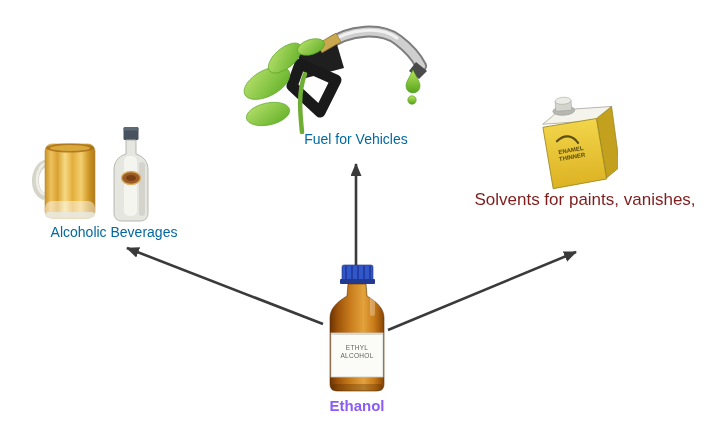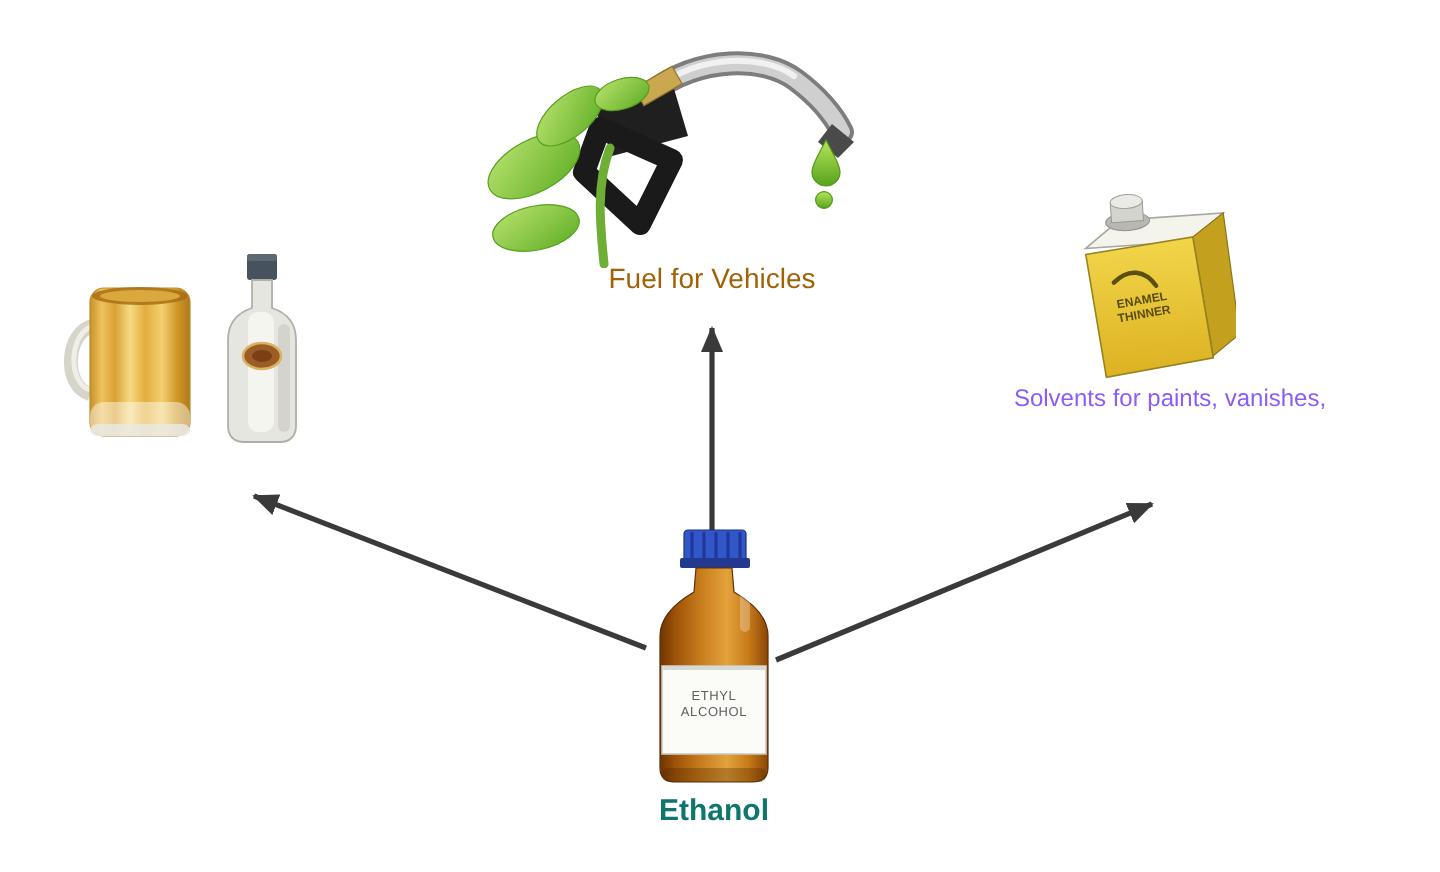--- a/index.html
+++ b/index.html
@@ -1,37 +1,37 @@
 <!DOCTYPE html>
 <html><head>
 <meta charset="utf-8">
 <style>
   html,body{margin:0;padding:0;}
   body{font-family:"Liberation Sans","DejaVu Sans",sans-serif;background:#ffffff;}
   #canvas{position:relative;width:720px;height:436px;background:#ffffff;overflow:hidden;}
   .abs{position:absolute;}
   .label{
     position:absolute;
-    color:#a16207;
+    color:#0369a1;
     font-size:14px;
     line-height:15.5px;
     white-space:nowrap;
     transform:translateX(-50%);
   }
   .label-center-bold{
     font-weight:bold;
     font-size:15px;
-    color:#0f766e;
+    color:#8b5cf6;
   }
   .solvents-block{
     position:absolute;
     transform:translateX(-50%);
     text-align:center;
-    color:#8b5cf6;
-    font-size:12px;
+    color:#7f1d1d;
+    font-size:17px;
     line-height:15.5px;
   }
   .solvents-block div{white-space:nowrap;}
   svg{display:block;}
 </style>
 </head>
 <body>
 
 <div id="canvas">
 
@@ -104,20 +104,21 @@
   <svg class="abs" style="left:106px;top:126px;" width="50" height="98" viewBox="0 0 50 98">
     <rect x="17.5" y="1" width="15" height="13" rx="1.5" fill="#47525e"></rect>
     <rect x="17.5" y="1" width="15" height="3.5" rx="1.5" fill="#5d6975"></rect>
     <path d="M20,14 L30,14 L30,28 C39,31 42,37 42,44 L42,87 C42,92 39,95 34,95 L16,95 C11,95 8,92 8,87 L8,44 C8,37 11,31 20,28 Z" fill="#e6e6e0" stroke="#b0b0a8" stroke-width="0.9"></path>
     <rect x="18" y="30" width="13" height="60" rx="5" fill="#f7f7f2" opacity="0.85"></rect>
     <rect x="33" y="36" width="6" height="54" rx="3" fill="#c8c8c0" opacity="0.6"></rect>
     <ellipse cx="25" cy="52" rx="9.5" ry="6.5" fill="#9c5c26" stroke="#d9b264" stroke-width="1.3"></ellipse>
     <ellipse cx="25" cy="52" rx="5" ry="3" fill="#7a3f14"></ellipse>
   </svg>
 
+  <div class="label" style="left:114px;top:225px;">Alcoholic Beverages</div>
 
   <svg class="abs" style="left:534px;top:94px;" width="84" height="96" viewBox="0 0 84 96">
     <defs>
       <linearGradient id="canG" x1="0" y1="0" x2="0" y2="1">
         <stop offset="0" stop-color="#f2d54a"></stop>
           <stop offset="1" stop-color="#dcb222"></stop>
       </linearGradient>
     </defs>
     <g transform="rotate(-4 42 48)">
       <path d="M10,28 L28,15 L80,15 L64,28 Z" fill="#f4f4ed" stroke="#a8a8a0" stroke-width="0.8"></path>

